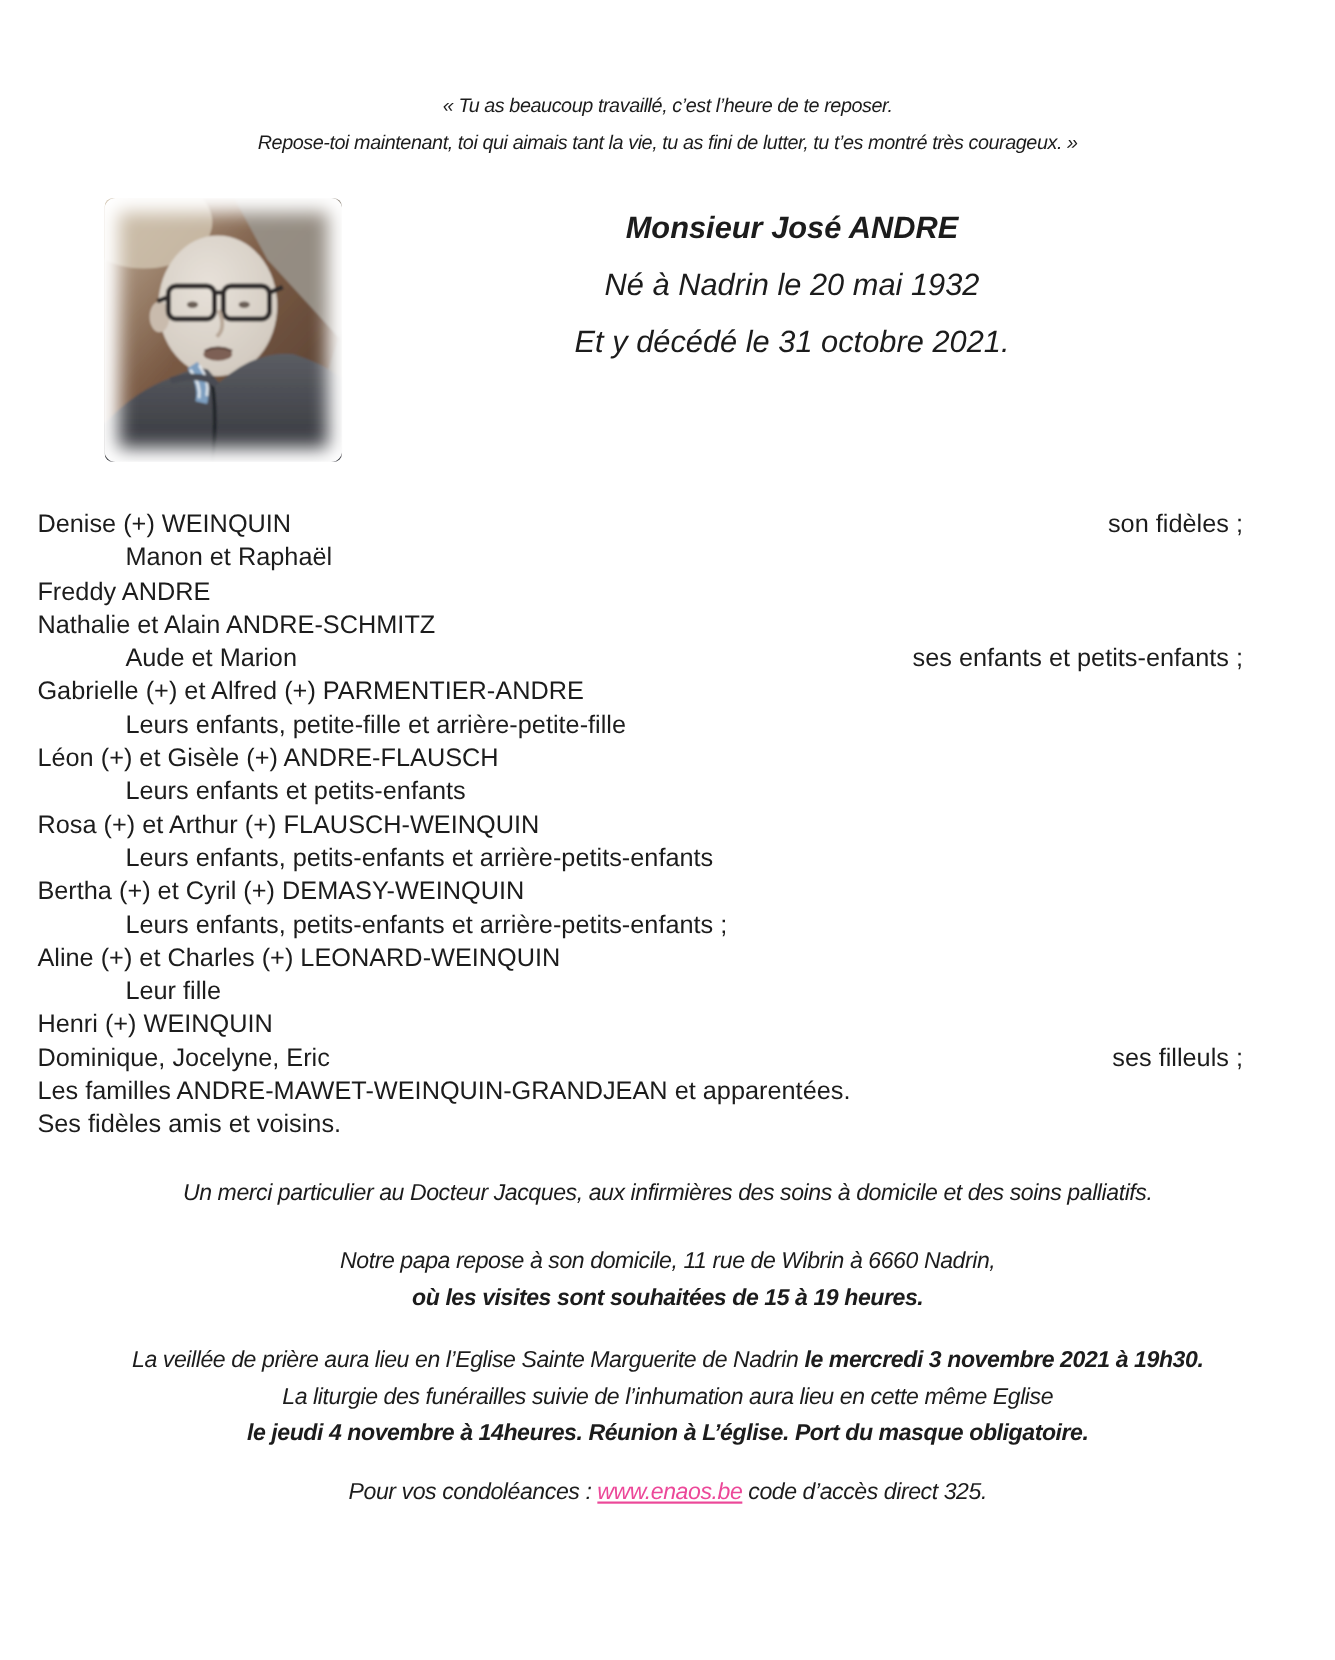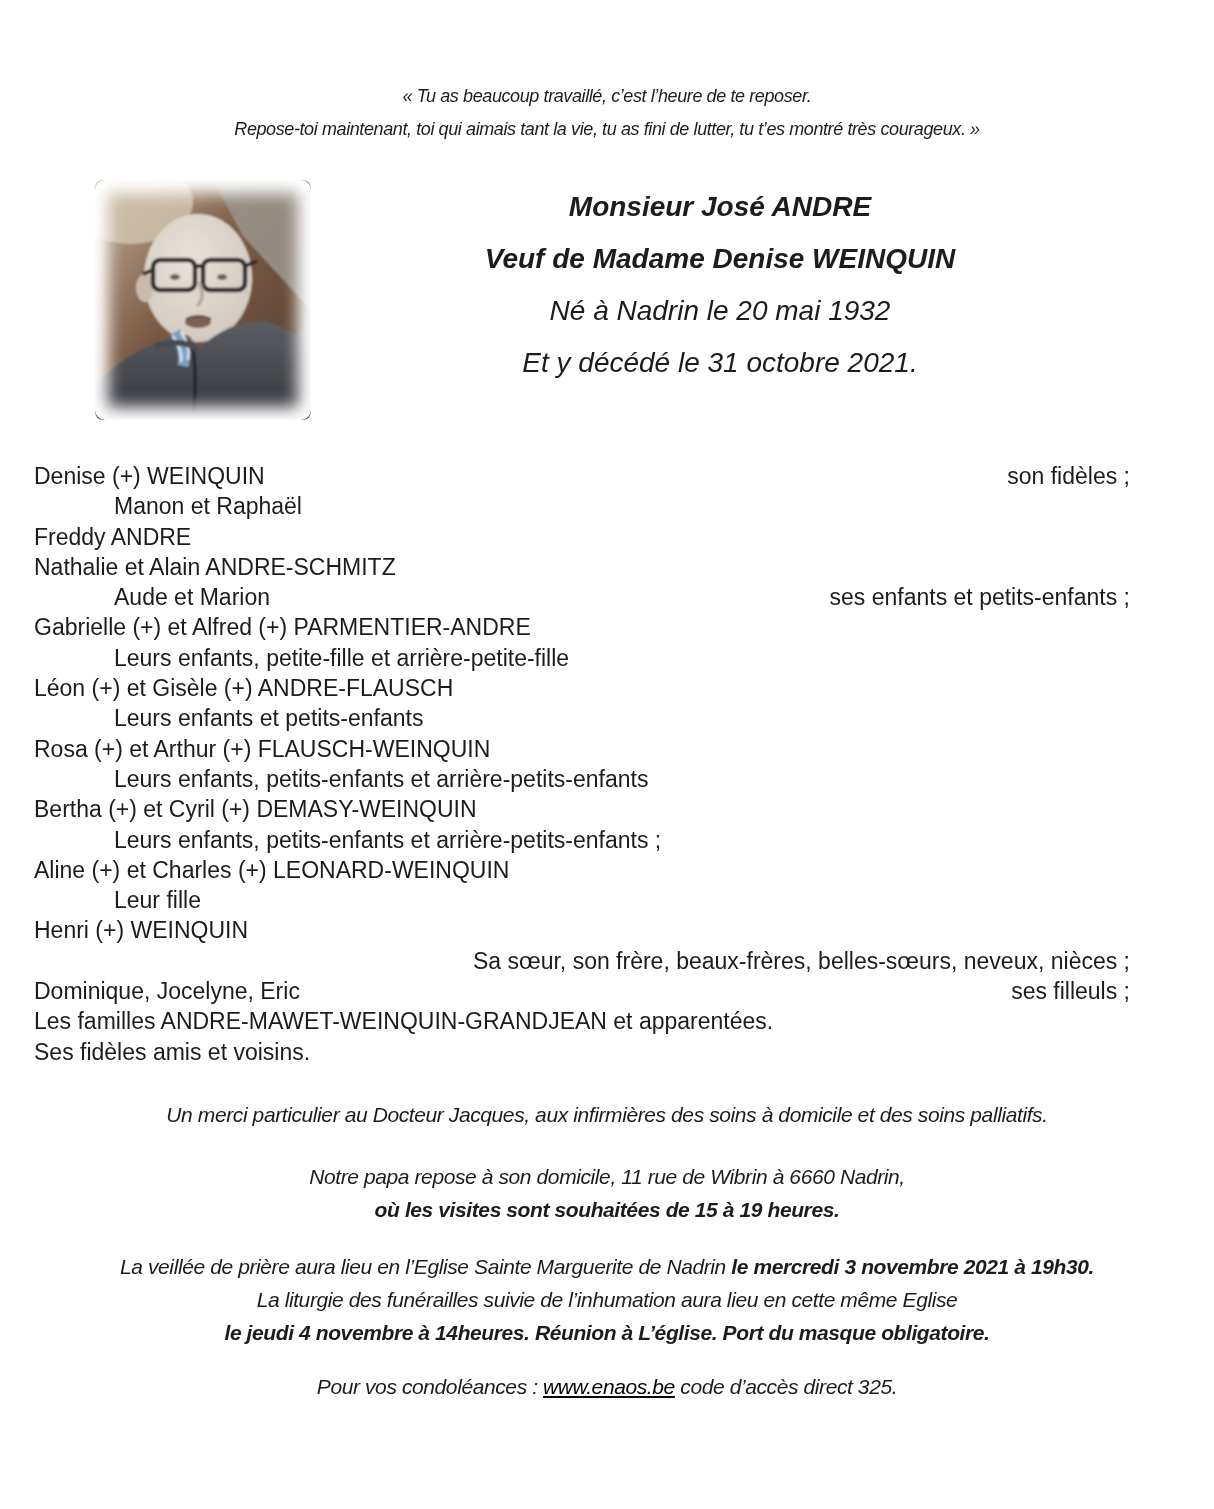--- a/index.html
+++ b/index.html
@@ -141,21 +141,20 @@
           <path d="M97 163 Q103 195 98 240" stroke="#24262c" stroke-width="3.5" fill="none"></path>
           <path d="M80 152 q12 18 8 34" stroke="#7e9fc0" stroke-width="11" fill="none"></path>
           <path d="M78 156 q10 14 8 26" stroke="#e8ecf1" stroke-width="2.5" fill="none" opacity="0.9"></path>
           <path d="M86 152 q10 14 7 28" stroke="#e8ecf1" stroke-width="2.5" fill="none" opacity="0.9"></path>
           <path d="M60 166 Q90 158 102 170" stroke="#4a4c52" stroke-width="6" fill="none"></path>
         </g>
       </svg>
     </div>
     <div class="header-text">
       <div class="strong">Monsieur José ANDRE</div>
-      <div class="strong">Veuf de Madame Denise WEINQUIN</div>
       <div>Né à Nadrin le 20 mai 1932</div>
       <div>Et y décédé le 31 octobre 2021.</div>
     </div>
   </div>
 
   <div class="family-list">
       <div class="family-row">
         <span class="fl">Denise (+) WEINQUIN</span>
         <span class="fr">son fidèles ;</span>
       </div>
@@ -197,23 +196,20 @@
         <span class="fl indent">Leurs enfants, petits-enfants et arrière-petits-enfants ;</span>
       </div>
       <div class="family-row">
         <span class="fl">Aline (+) et Charles (+) LEONARD-WEINQUIN</span>
       </div>
       <div class="family-row">
         <span class="fl indent">Leur fille</span>
       </div>
       <div class="family-row">
         <span class="fl">Henri (+) WEINQUIN</span>
-      </div>
-      <div class="family-row right-only">
-        <span class="fr">Sa sœur, son frère, beaux-frères, belles-sœurs, neveux, nièces ;</span>
       </div>
       <div class="family-row">
         <span class="fl">Dominique, Jocelyne, Eric</span>
         <span class="fr">ses filleuls ;</span>
       </div>
       <div class="family-row">
         <span class="fl">Les familles ANDRE-MAWET-WEINQUIN-GRANDJEAN et apparentées.</span>
       </div>
       <div class="family-row">
         <span class="fl">Ses fidèles amis et voisins.</span>
@@ -232,17 +228,17 @@
   <div class="center-block ceremony">
     <div>
       <span>La veillée de prière aura lieu en l’Eglise Sainte Marguerite de Nadrin </span><span class="bold">le mercredi 3 novembre 2021 à 19h30.</span>
     </div>
     <div>La liturgie des funérailles suivie de l’inhumation aura lieu en cette même Eglise</div>
     <div class="bold">le jeudi 4 novembre à 14heures. Réunion à L’église. Port du masque obligatoire.</div>
   </div>
 
   <div class="center-block condolences">
     <div>
-      <span>Pour vos condoléances : </span><a class="enaos-link" style="color: #000000;">www.enaos.be</a><span> code d’accès direct 325.</span>
+      <span>Pour vos condoléances : </span><a class="enaos-link" style="color: #ec4899;">www.enaos.be</a><span> code d’accès direct 325.</span>
     </div>
   </div>
 
 </div>
 
 </body></html>

